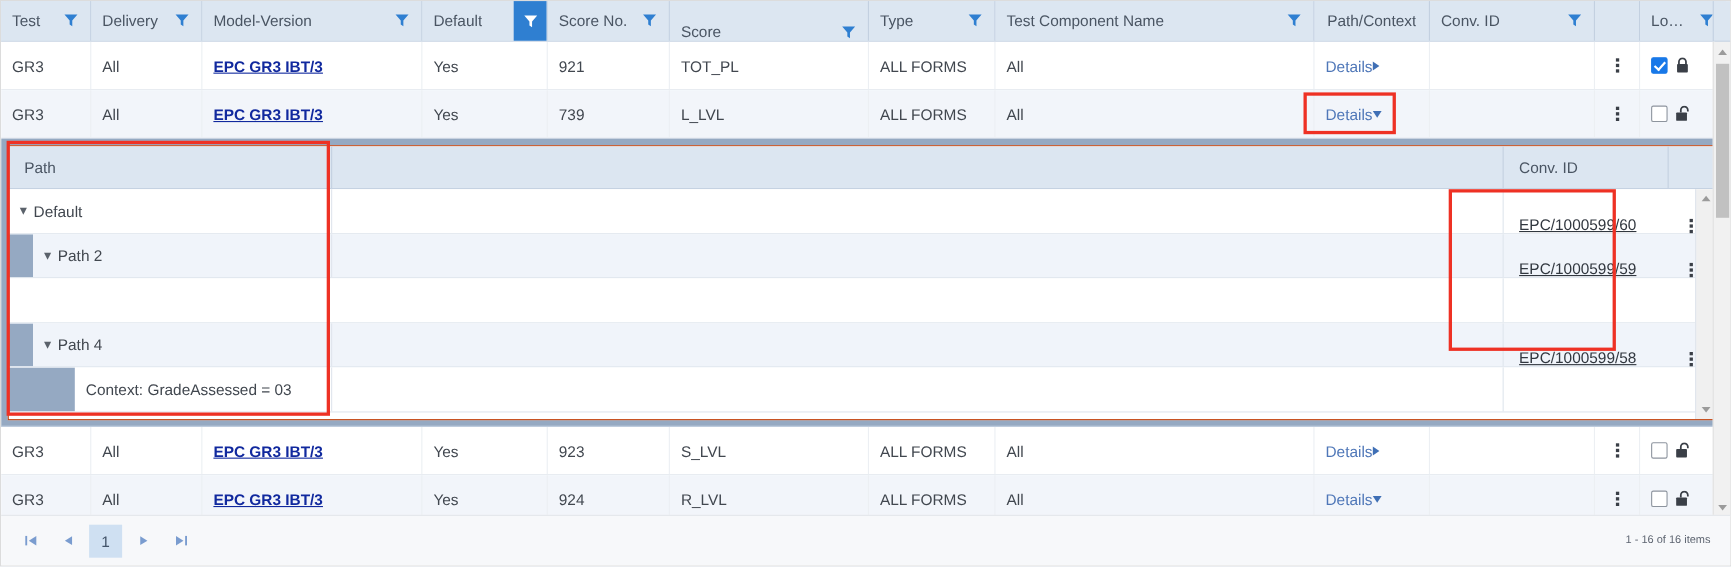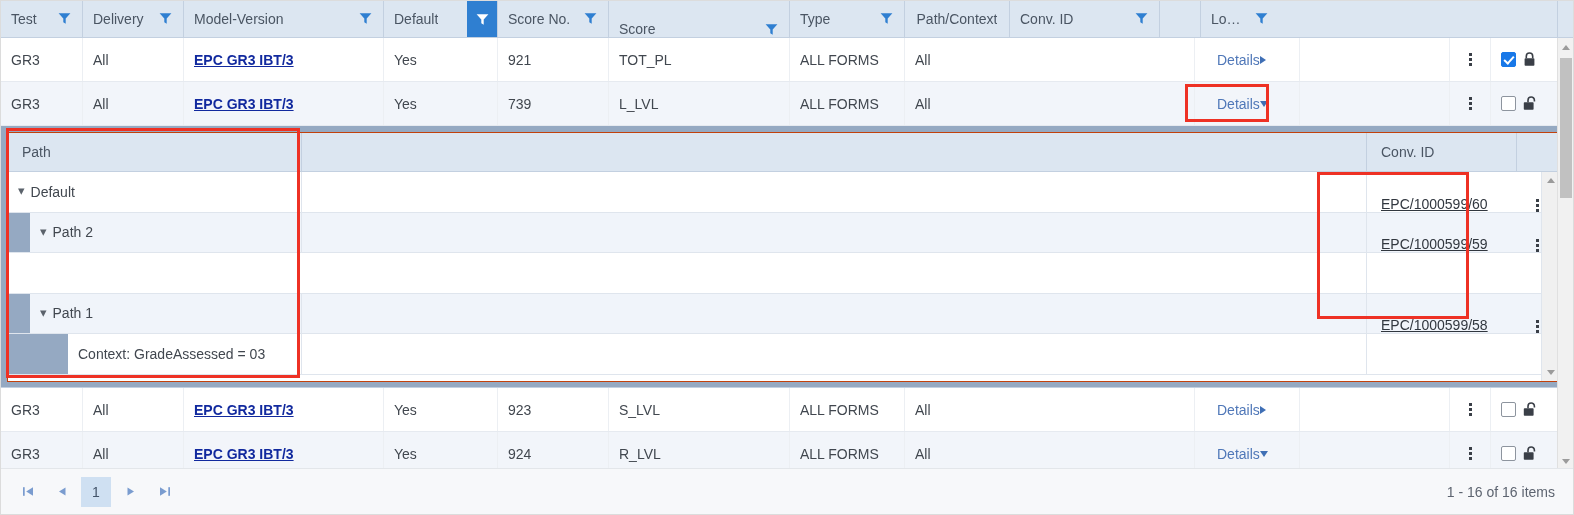--- a/index.html
+++ b/index.html
@@ -108,21 +108,20 @@
     font-weight: bold;
     text-decoration: underline;
     cursor: pointer;
   }
   .details-link {
     color: #4f77b8;
     cursor: pointer;
     display: inline-flex;
     align-items: center;
     gap: 0;
-    margin-left: 12px;
   }
   .tri { width: 0; height: 0; display: inline-block; }
   .tri-right {
     border-left: 6px solid #3f6fb5;
     border-top: 4.5px solid transparent;
     border-bottom: 4.5px solid transparent;
   }
   .tri-down {
     border-top: 6px solid #3f6fb5;
     border-left: 4.5px solid transparent;
@@ -342,21 +341,21 @@
     color: #7a9ccf;
   }
   .pg-num {
     min-width: 30px; height: 30px;
     display: flex; align-items: center; justify-content: center;
     background: #cfe0f2;
     color: #43546a;
     font-size: 14px;
     cursor: pointer;
   }
-  .pg-info { color: #5d6470; font-size: 14px; }
+  .pg-info { color: #5d6470; font-size: 10px; }
 
   
   .anno {
     position: absolute;
     border: 3px solid #ee3124;
     pointer-events: none;
     z-index: 30;
   }
 </style>
 </head>
@@ -409,20 +408,28 @@
         <div class="th" style="width: 181px; flex: 0 0 181px; align-items: flex-end;">
           <span class="th-label">Score</span>
           <span class="filter-ico">
             <svg width="13" height="13" viewBox="0 0 13 13" aria-hidden="true">
               <path d="M0.6 1.2 H12.4 L7.7 6.6 V11.8 L5.3 10.2 V6.6 Z" fill="#2f7fd1"></path>
             </svg>
           </span>
         </div>
         <div class="th" style="width: 115px; flex: 0 0 115px;">
           <span class="th-label">Type</span>
+          <span class="filter-ico">
+            <svg width="13" height="13" viewBox="0 0 13 13" aria-hidden="true">
+              <path d="M0.6 1.2 H12.4 L7.7 6.6 V11.8 L5.3 10.2 V6.6 Z" fill="#2f7fd1"></path>
+            </svg>
+          </span>
+        </div>
+        <div class="th" style="width: 290px; flex: 0 0 290px;">
+          <span class="th-label">Test Component Name</span>
           <span class="filter-ico">
             <svg width="13" height="13" viewBox="0 0 13 13" aria-hidden="true">
               <path d="M0.6 1.2 H12.4 L7.7 6.6 V11.8 L5.3 10.2 V6.6 Z" fill="#2f7fd1"></path>
             </svg>
           </span>
         </div>
         <div class="th" style="width: 105px; flex: 0 0 105px; justify-content: center;">
           <span class="th-label">Path/Context</span>
         </div>
         <div class="th" style="width: 150px; flex: 0 0 150px;">
@@ -606,21 +613,21 @@
               <div class="dg-conv" style="flex:0 0 191px">
                 <span></span>
                 <span></span>
               </div>
             </div>
             <div class="dg-row alt">
               <div class="dg-path" style="flex:0 0 294px">
                 <span class="indent" style="width:22px"></span>
                 <span class="path-text">
                   <span class="chev">▾</span>
-                  <span>Path 1</span>
+                  <span>Path 4</span>
                 </span>
               </div>
               <div class="dg-mid"></div>
               <div class="dg-conv" style="flex:0 0 191px">
                 <span class="conv-link">EPC/1000599/58</span>
                 <span class="kebab">
                   <i></i>
                   <i></i>
                   <i></i>
                 </span>

